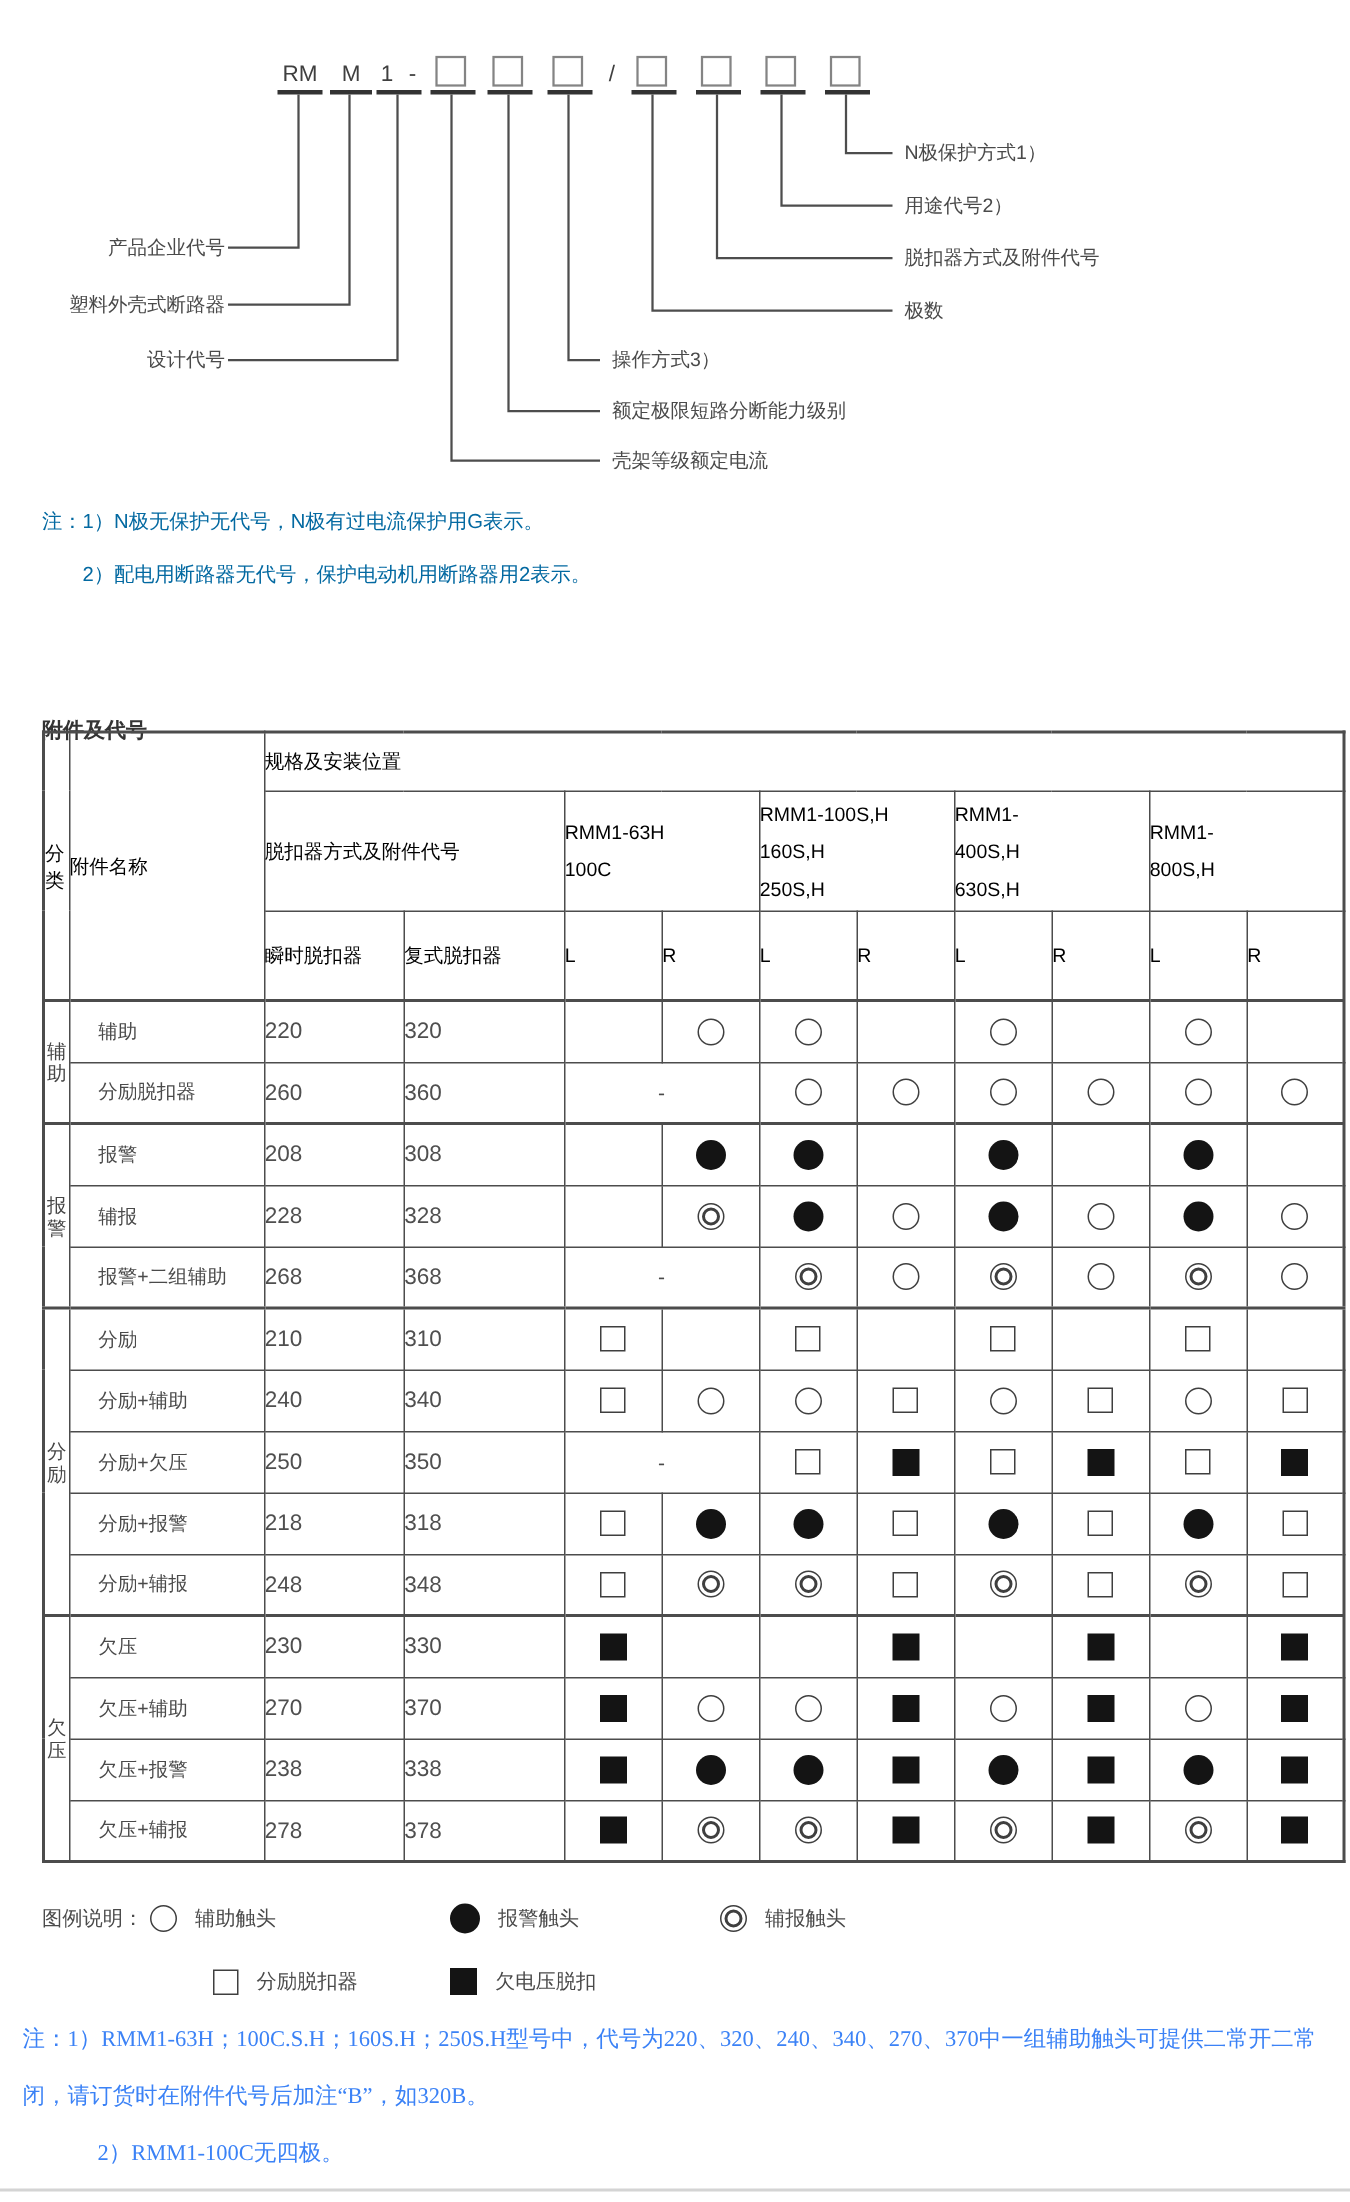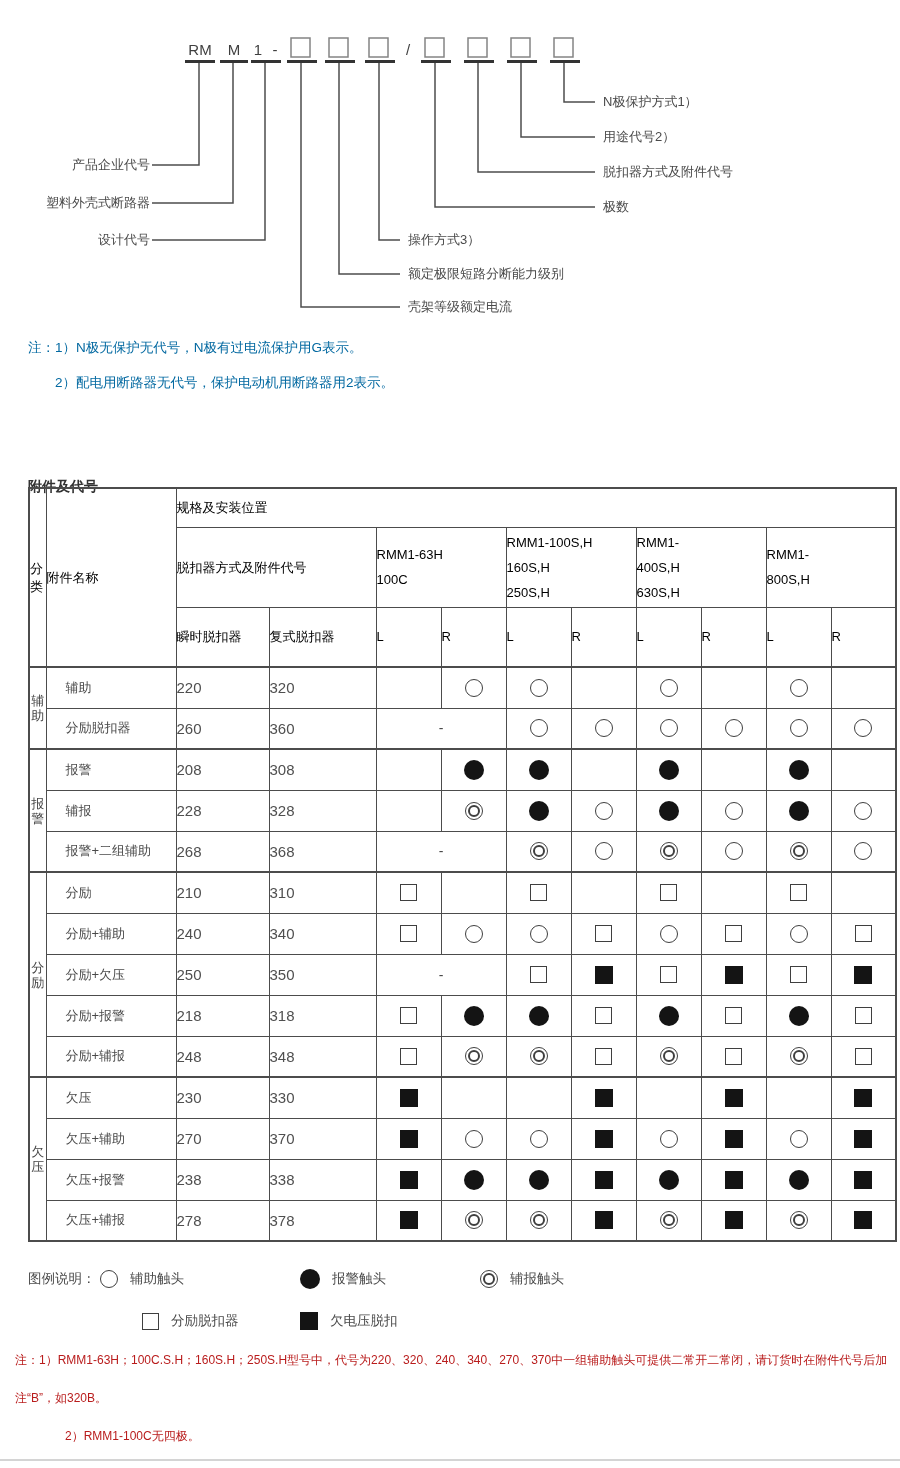--- a/index.html
+++ b/index.html
@@ -49,21 +49,21 @@
   [data-sym="sq"] { width:17px; height:17px; border:1.5px solid #3f3f3f; background:#fff; }
   [data-sym="sf"] { width:18px; height:18px; background:#141414; }
 
   
   #legend { position:absolute; top:1268px; left:28px; width:840px; height:80px; font-size:13.5px; color:#4a4a4a; }
   #legend .lg-label { position:absolute; left:0; top:0; height:22px; line-height:22px; }
   .lg-item { position:absolute; height:22px; line-height:22px; white-space:nowrap; }
   .lg-item [data-sym] { margin-right:12px; }
 
   
-  #notes-bottom { position:absolute; top:1341px; left:15px; width:878px; font-size:12px; line-height:38px; color:#b91c1c; }
+  #notes-bottom { position:absolute; top:1341px; left:15px; width:878px; font-size:15px; line-height:38px; color:#3b82f6;font-family:Liberation Serif, serif; }
   #notes-bottom .nb2 { padding-left:50px; }
 
   #bottom-divider { position:absolute; top:1459px; left:0; width:900px; height:2px; background:#d4d4d4; }
 </style>
 </head>
 <body>
 
 <div id="diagram">
   <svg width="900" height="332" viewBox="0 0 900 332">
     <g stroke="#848484" stroke-width="1.5" fill="none">

